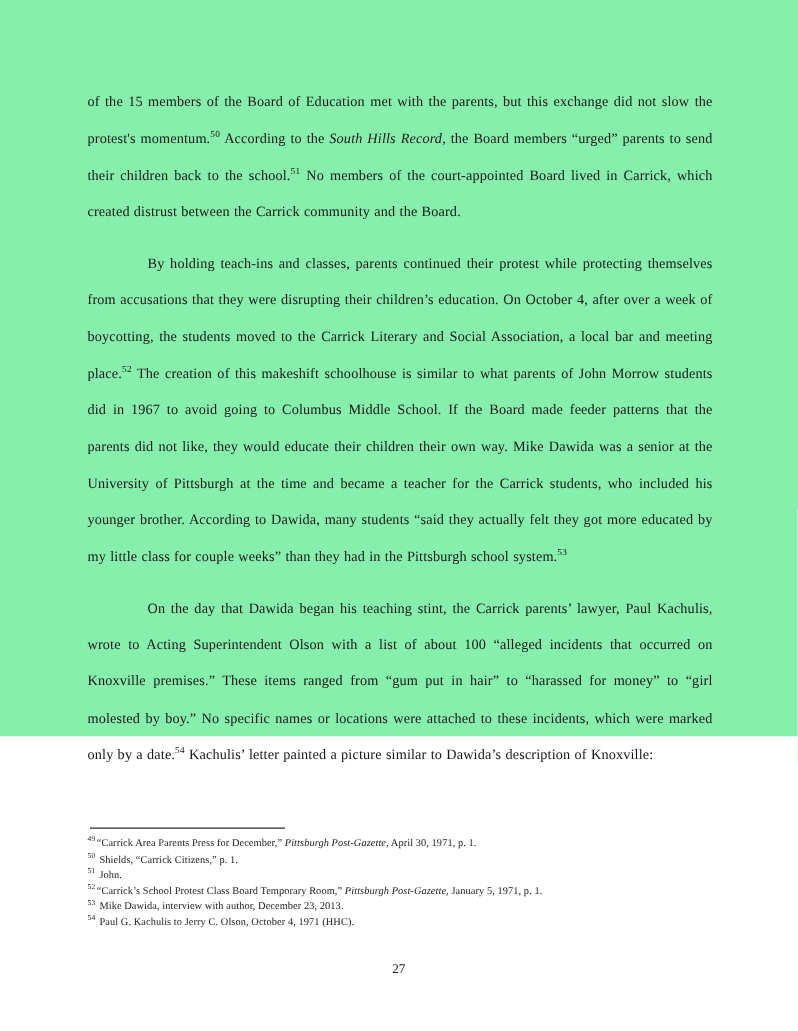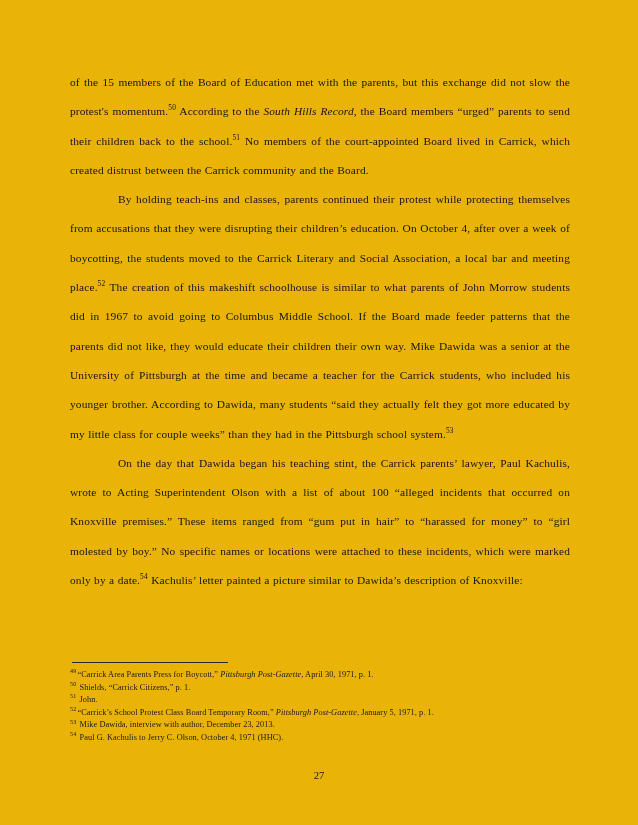--- a/index.html
+++ b/index.html
@@ -14,22 +14,22 @@
     font-family: "Liberation Serif", "DejaVu Serif", serif;
     color: #1a1a1a;
     overflow: hidden;
   }
 
   .page {
     position: absolute;
     left: 0;
     top: 0;
     width: 638px;
-    height: 825px;
-    background: #eab308;
+    height: 589px;
+    background: #86efac;
   }
 
   .body-block {
     position: absolute;
     left: 70px;
     top: 68px;
     width: 500px;
   }
 
   .para {
@@ -41,21 +41,21 @@
     letter-spacing: 0.12px;
     word-spacing: 0.4px;
     color: #161616;
   }
 
   .para.indent {
     text-indent: 48px;
   }
 
   .para + .para {
-    margin-top: 0;
+    margin-top: 12px;
   }
 
   sup {
     font-size: 7.4px;
     vertical-align: super;
     line-height: 0;
     letter-spacing: 0.2px;
   }
 
   i, .ital {
@@ -110,21 +110,21 @@
 <div class="page">
 
   <div class="body-block">
     <p class="para"><span>of the 15 members of the Board of Education met with the parents, but this exchange did not slow the protest's momentum.</span><sup>50</sup><span>  According to the </span><i>South Hills Record,</i><span> the Board members “urged” parents to send their children back to the school.</span><sup>51</sup><span>  No members of the court-appointed Board lived in Carrick, which created distrust between the Carrick community and the Board.</span></p>
     <p class="para indent"><span>By holding teach-ins and classes, parents continued their protest while protecting themselves from accusations that they were disrupting their children’s education.  On October 4, after over a week of boycotting, the students moved to the Carrick Literary and Social Association, a local bar and meeting place.</span><sup>52</sup><span>  The creation of this makeshift schoolhouse is similar to what parents of John Morrow students did in 1967 to avoid going to Columbus Middle School.  If the Board made feeder patterns that the parents did not like, they would educate their children their own way.  Mike Dawida was a senior at the University of Pittsburgh at the time and became a teacher for the Carrick students, who included his younger brother.  According to Dawida, many students “said they actually felt they got more educated by my little class for couple weeks” than they had in the Pittsburgh school system.</span><sup>53</sup></p>
     <p class="para indent"><span>On the day that Dawida began his teaching stint, the Carrick parents’ lawyer, Paul Kachulis, wrote to Acting Superintendent Olson with a list of about 100 “alleged incidents that occurred on Knoxville premises.”  These items ranged from “gum put in hair” to “harassed for money” to “girl molested by boy.”  No specific names or locations were attached to these incidents, which were marked only by a date.</span><sup>54</sup><span>  Kachulis’ letter painted a picture similar to Dawida’s description of Knoxville:</span></p>
   </div>
 
   <div class="footnote-area">
     <div class="footnote-rule"></div>
-    <p class="footnote"><sup>49</sup><span>“Carrick Area Parents Press for Boycott,” </span><i>Pittsburgh Post-Gazette</i><span>, April 30, 1971, p. 1.</span></p>
+    <p class="footnote"><sup>49</sup><span>“Carrick Area Parents Press for December,” </span><i>Pittsburgh Post-Gazette</i><span>, April 30, 1971, p. 1.</span></p>
     <p class="footnote"><sup>50</sup><span> Shields, “Carrick Citizens,” p. 1.</span></p>
     <p class="footnote"><sup>51</sup><span> John.</span></p>
     <p class="footnote"><sup>52</sup><span>“Carrick’s School Protest Class Board Temporary Room,” </span><i>Pittsburgh Post-Gazette</i><span>, January 5, 1971, p. 1.</span></p>
     <p class="footnote"><sup>53</sup><span> Mike Dawida, interview with author, December 23, 2013.</span></p>
     <p class="footnote"><sup>54</sup><span> Paul G. Kachulis to Jerry C. Olson, October 4, 1971 (HHC).</span></p>
   </div>
 
   <div class="page-number">27</div>
 
 </div>

